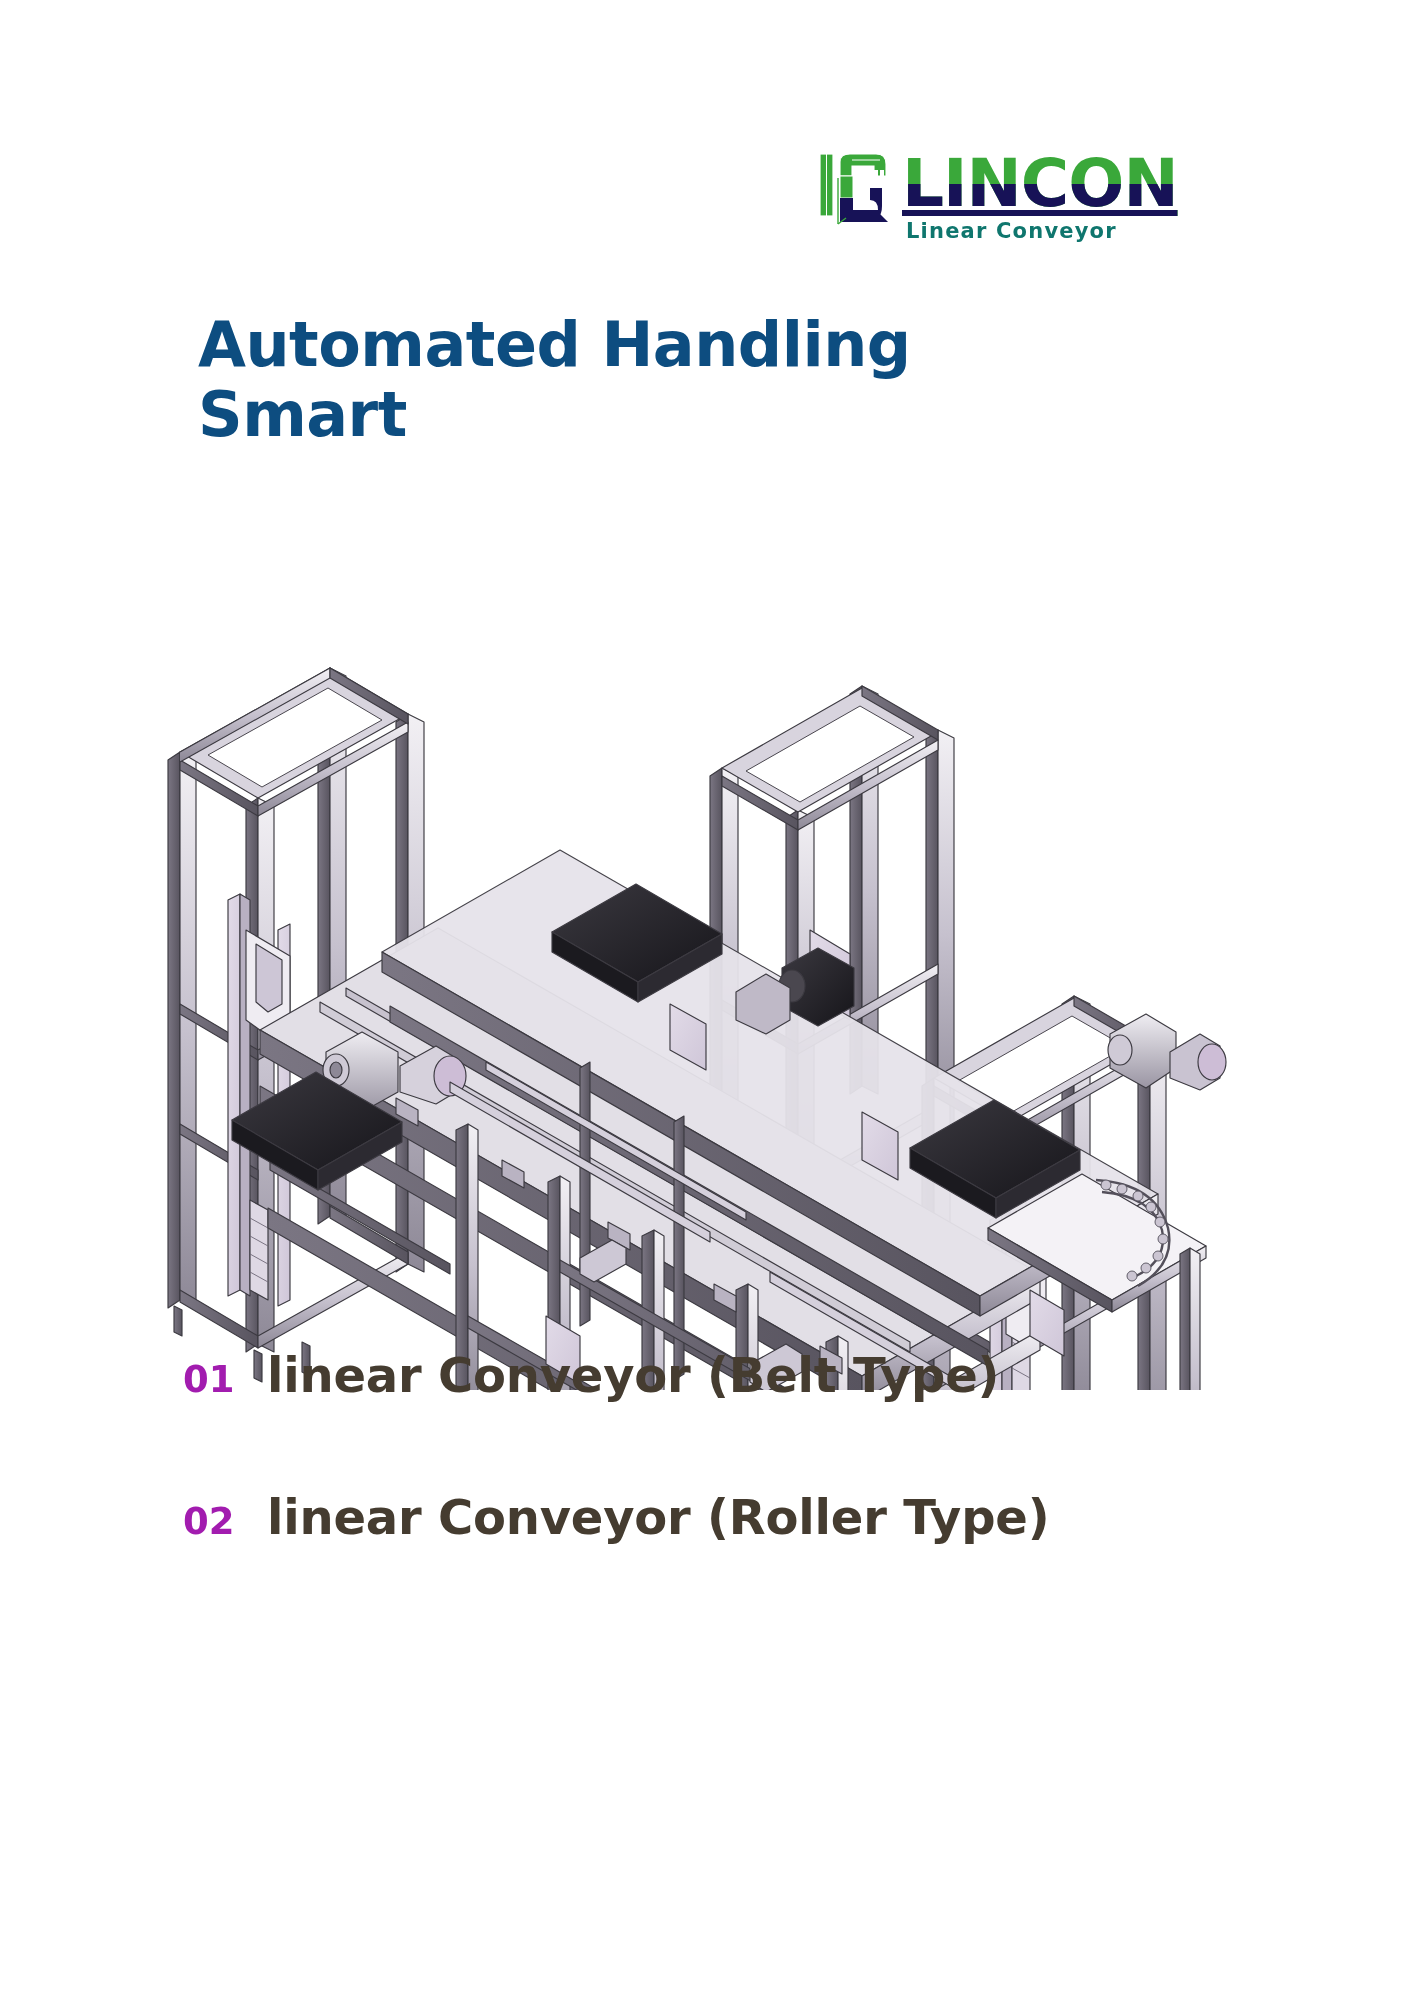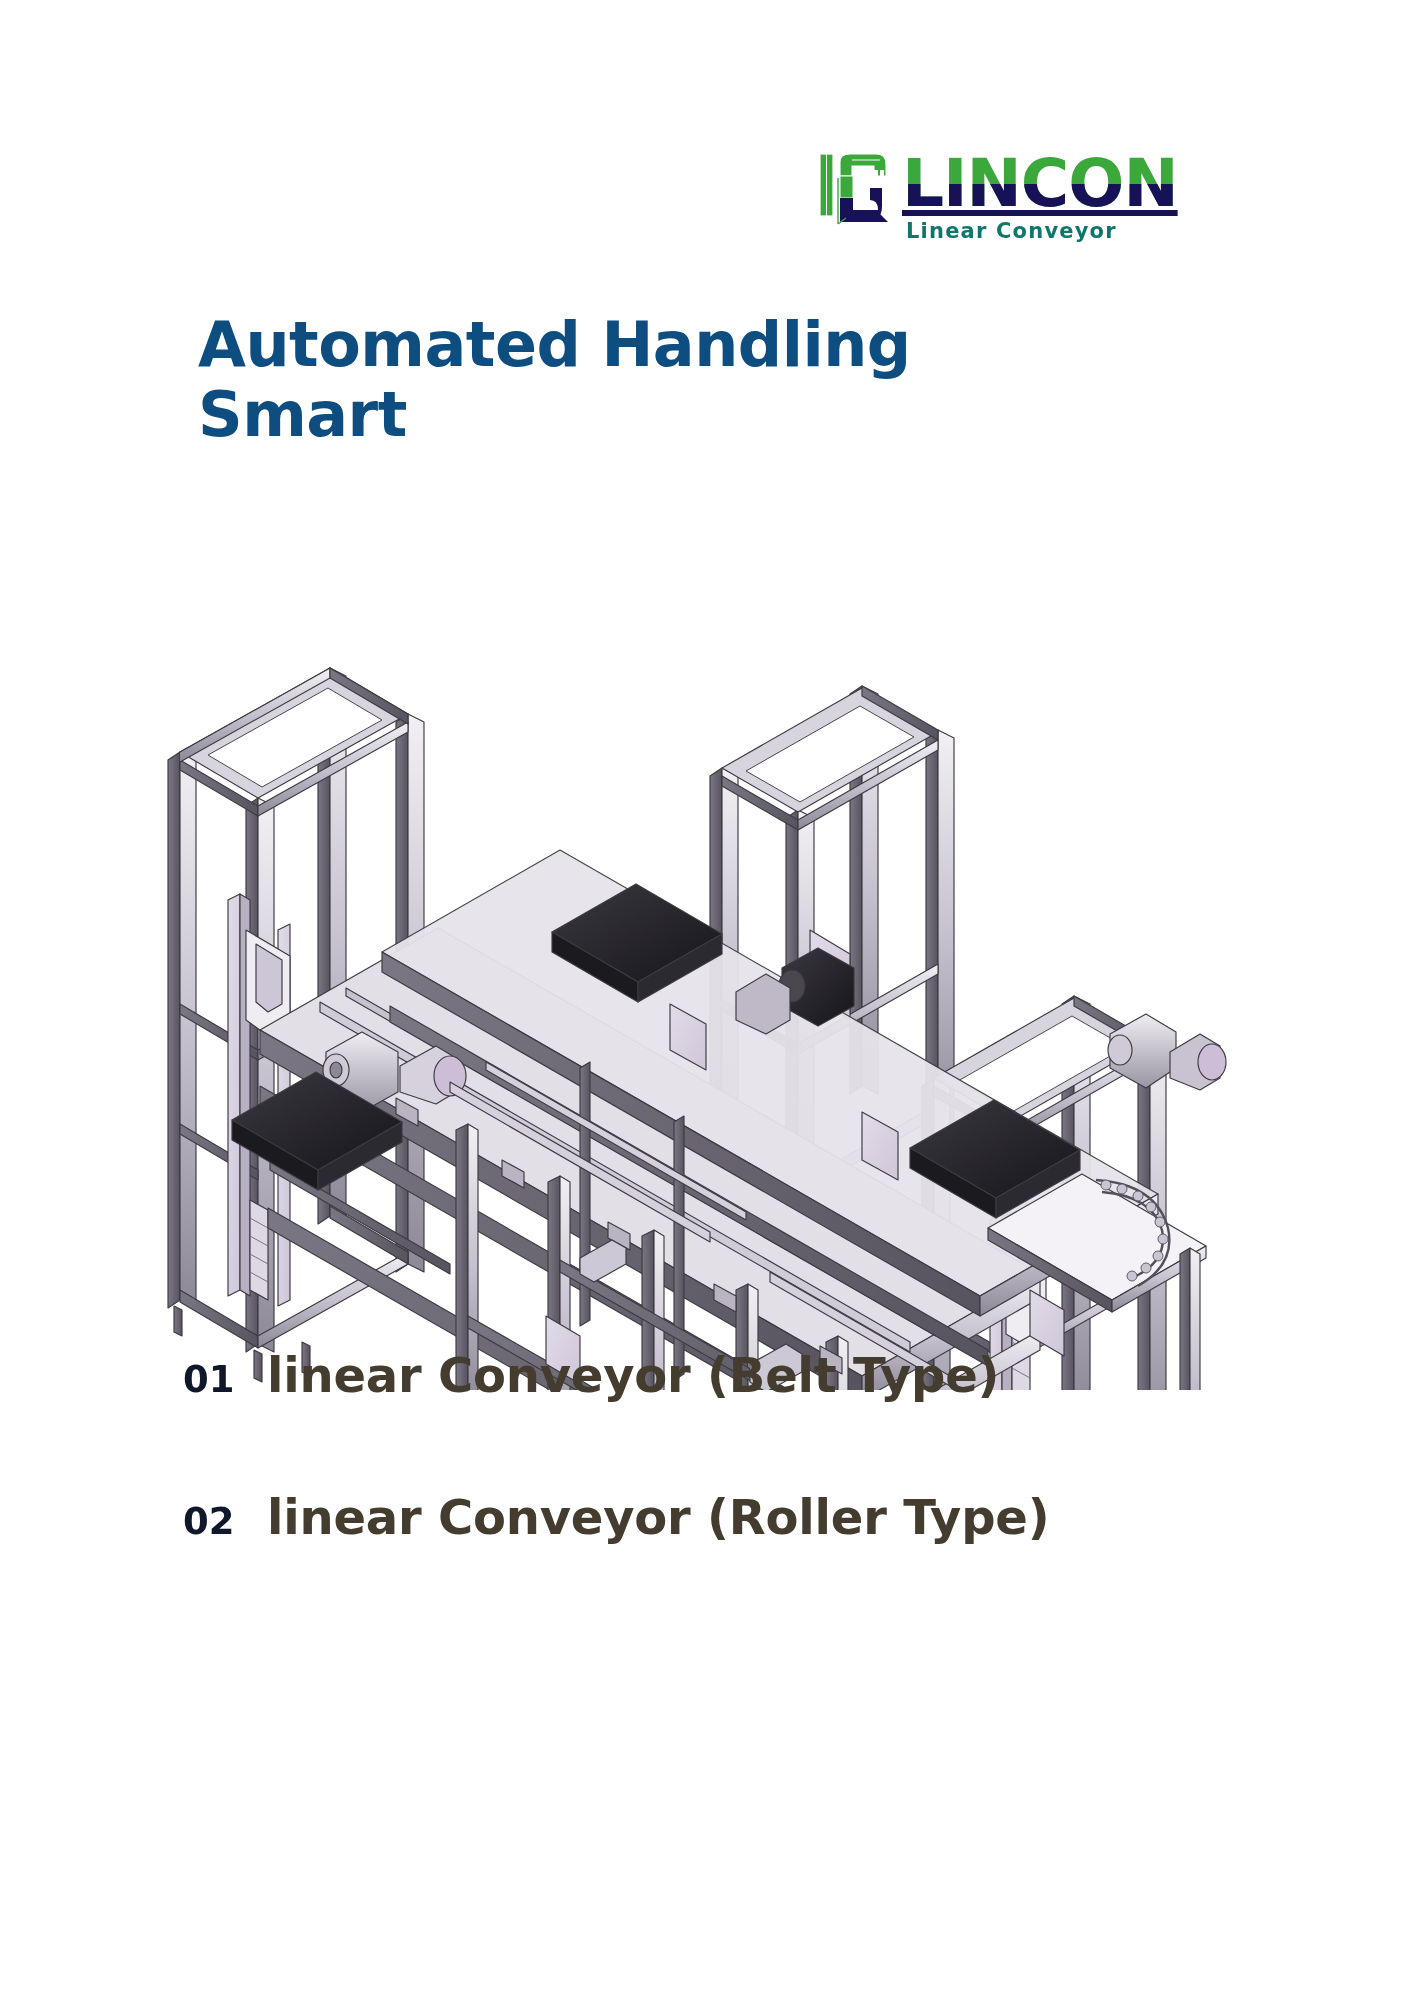--- a/index.html
+++ b/index.html
@@ -110,21 +110,21 @@
   }
   .feature-item {
     display: flex;
     align-items: baseline;
     height: 142px;
   }
   .feature-num {
     font-family: "DejaVu Sans", sans-serif;
     font-weight: bold;
     font-size: 37px;
-    color: #0f172a;
+    color: #a21caf;
     width: 84px;
     flex: 0 0 84px;
     letter-spacing: 0px;
     margin-top: 28px;
   }
   .feature-label {
     font-family: "DejaVu Sans", sans-serif;
     font-weight: bold;
     font-size: 48px;
     color: #453c30;

